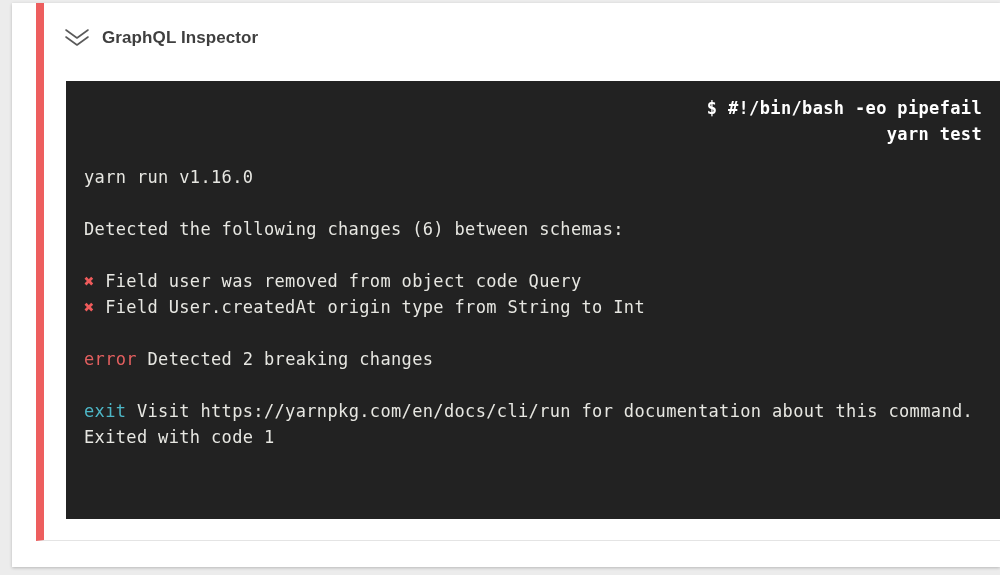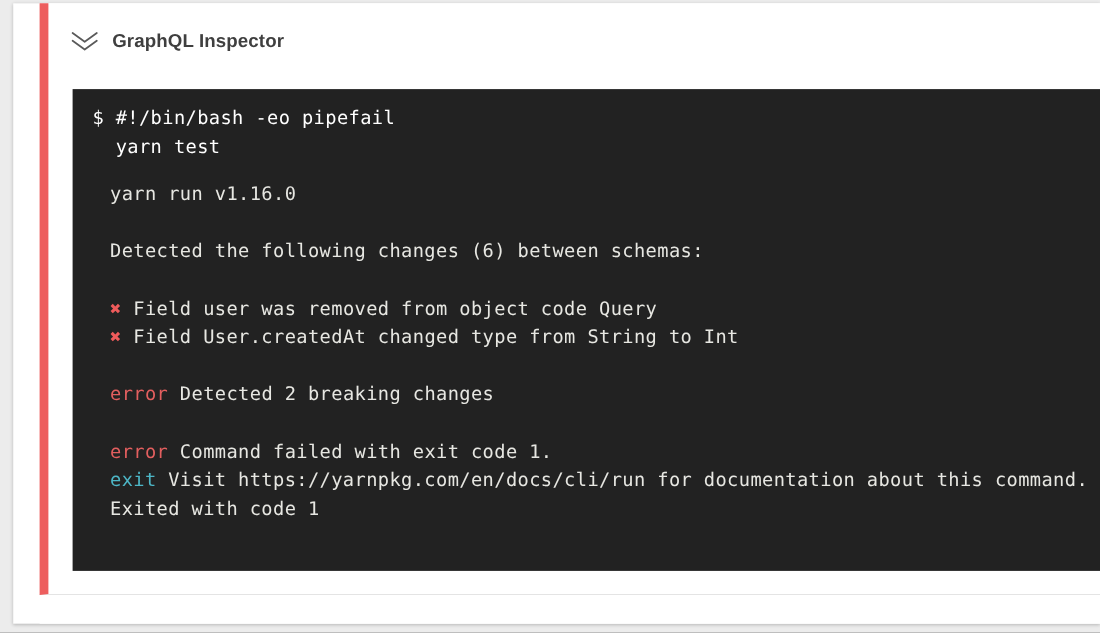--- a/index.html
+++ b/index.html
@@ -67,25 +67,26 @@
     overflow: hidden;
     font-family: "DejaVu Sans Mono", "Liberation Mono", monospace;
     font-size: 17px;
     letter-spacing: 0.35px;
     line-height: 26px;
   }
   .cmd {
     margin: 0 0 17px 0;
     font: inherit;
     white-space: pre;
-    font-weight: 400;
+    font-weight: 700;
     color: var(--command-text, #ffffff);
+    text-align: right;
   }
   .out {
-    margin: 16px;
+    margin: 0;
     color: var(--terminal-text, #e7e7e2);
   }
   .out .line {
     white-space: pre;
     height: 26px;
   }
   .seg-red  { color: var(--error-red, #e35f5f); }
   .seg-cyan { color: var(--info-cyan, #4db6c6); }
   .seg-xred { color: var(--cross-red, #ef5b5b); font-weight: 700; }
   .next-step {
@@ -117,25 +118,24 @@
 
       <div class="terminal">
         <pre class="cmd">$ #!/bin/bash -eo pipefail
   yarn test</pre>
         <div class="out">
             <div class="line"><span>yarn run v1.16.0</span></div>
             <div class="line">&nbsp;</div>
             <div class="line"><span>Detected the following changes (6) between schemas:</span></div>
             <div class="line">&nbsp;</div>
             <div class="line"><span class="seg-xred">✖</span><span> Field user was removed from object code Query</span></div>
-            <div class="line"><span class="seg-xred">✖</span><span> Field User.createdAt changed type from String to Int</span></div>
+            <div class="line"><span class="seg-xred">✖</span><span> Field User.createdAt origin type from String to Int</span></div>
             <div class="line">&nbsp;</div>
             <div class="line"><span class="seg-red">error</span><span> Detected 2 breaking changes</span></div>
             <div class="line">&nbsp;</div>
-            <div class="line"><span class="seg-red">error</span><span> Command failed with exit code 1.</span></div>
             <div class="line"><span class="seg-cyan">exit</span><span> Visit https://yarnpkg.com/en/docs/cli/run for documentation about this command.</span></div>
             <div class="line"><span>Exited with code 1</span></div>
           </div>
       </div>
 
     </section>
 
     <section class="next-step"></section>
 
   </div>

